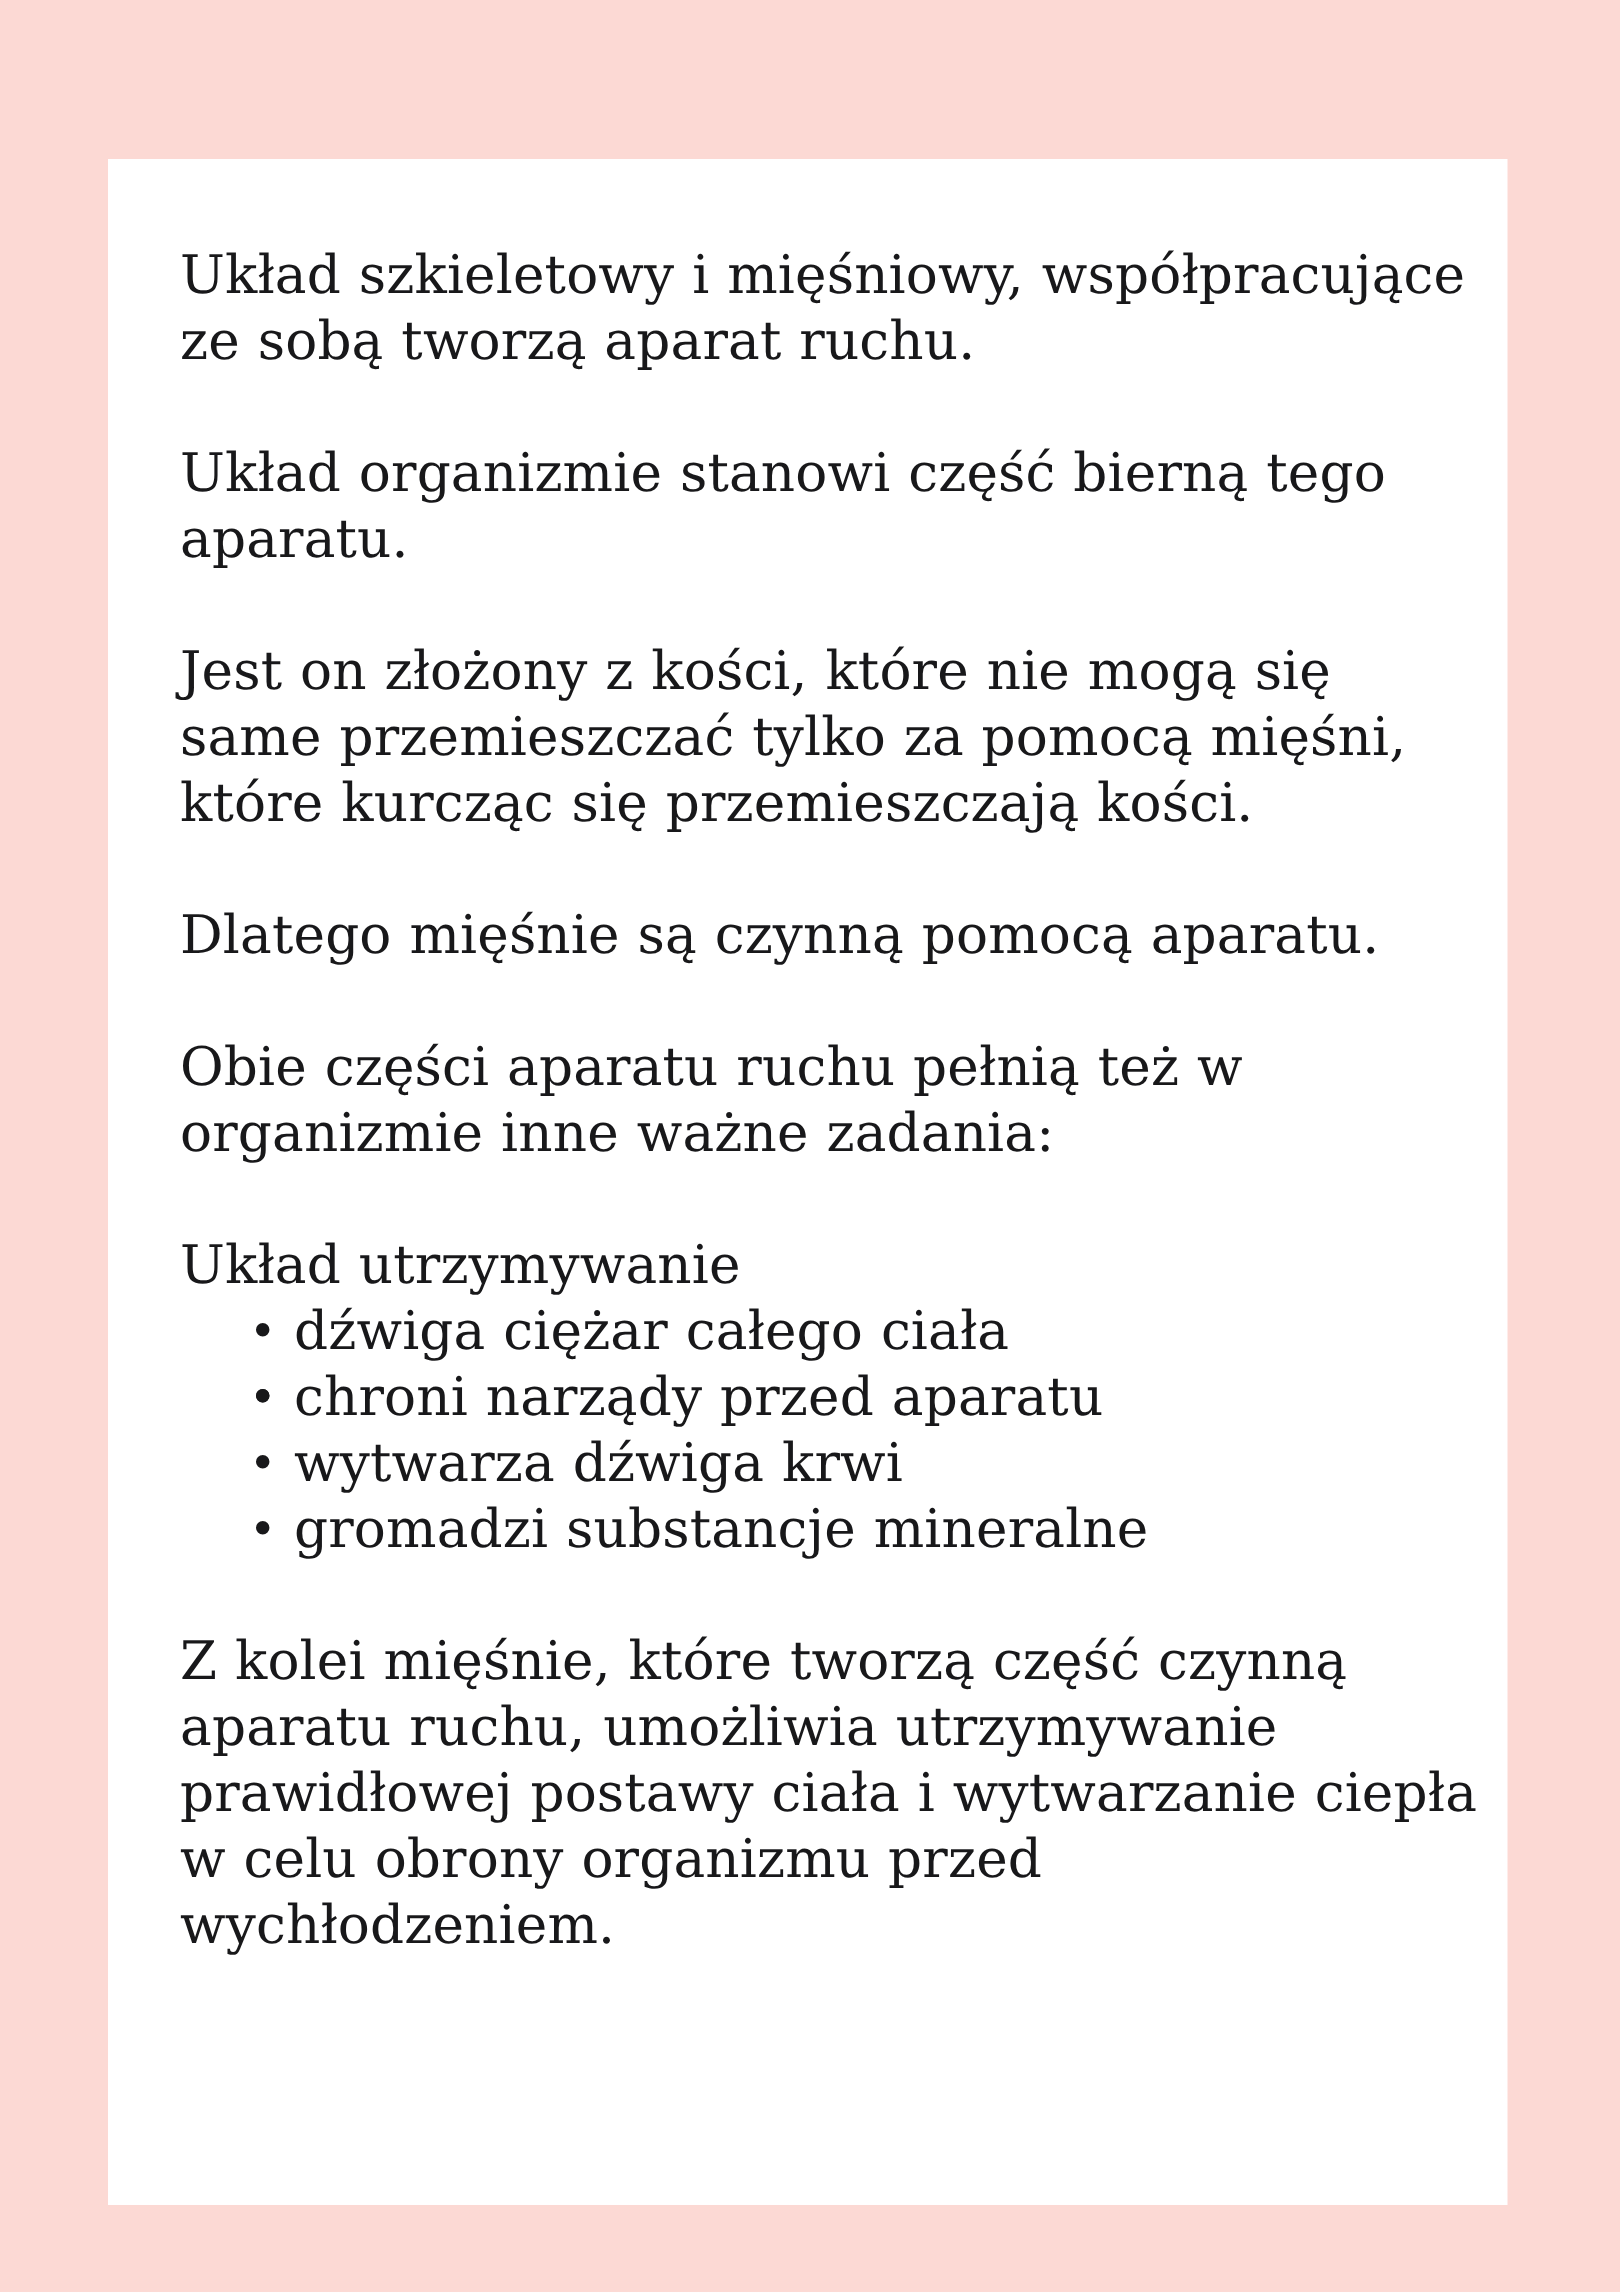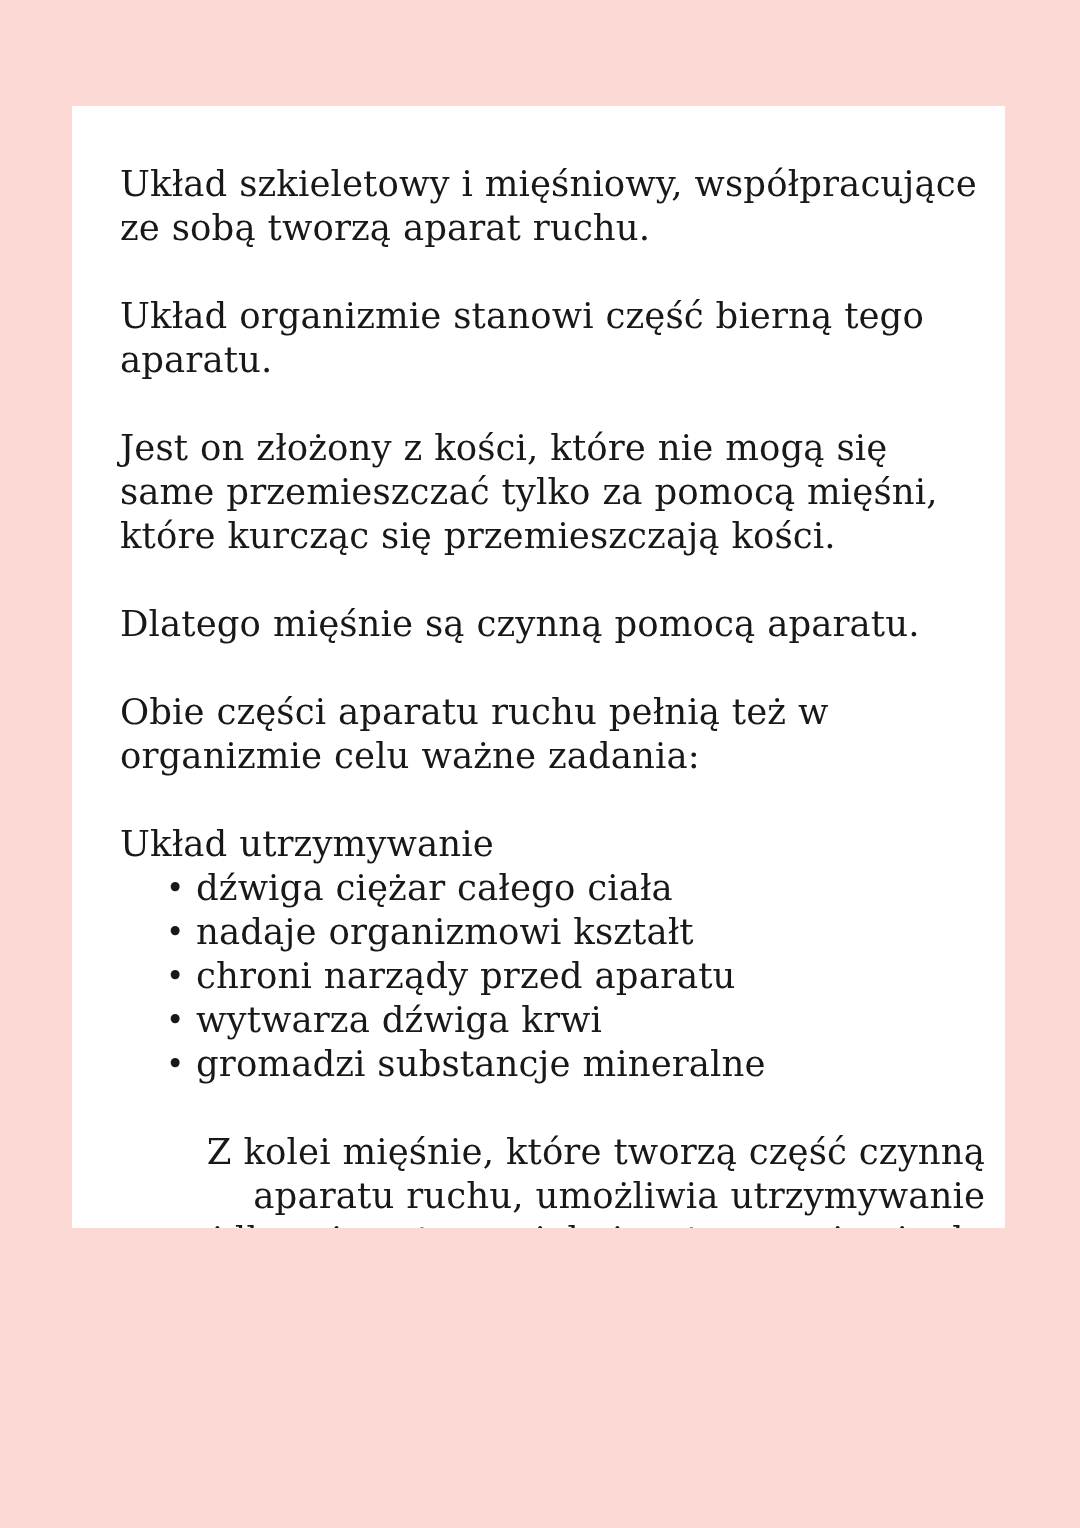--- a/index.html
+++ b/index.html
@@ -19,21 +19,21 @@
     width: 1080px;
     height: 1528px;
     background: #fcd9d4;
     box-sizing: border-box;
   }
   .note-card {
     position: absolute;
     left: 72px;
     top: 106px;
     width: 933px;
-    height: 1122px;
+    height: 1364px;
     background: #ffffff;
     box-sizing: border-box;
     overflow: hidden;
   }
   .note-body {
     position: absolute;
     left: 48px;
     top: 56px;
     right: 20px;
     font-size: 35.5px;
@@ -41,21 +41,20 @@
     color: #18181a;
     letter-spacing: 0.1px;
     word-spacing: 0.5px;
   }
   .para {
     margin: 0 0 44px 0;
     padding: 0;
   }
   .para:last-child {
     margin-bottom: 0;
-    text-align: right;
   }
   .list-heading {
     margin: 0;
     padding: 0;
   }
   .bullet-list {
     list-style: none;
     margin: 0 0 44px 0;
     padding: 0;
   }
@@ -85,32 +84,31 @@
     <div class="note-body">
 
       <p class="para">Układ szkieletowy i mięśniowy, współpracujące ze sobą tworzą aparat ruchu.</p>
 
       <p class="para">Układ organizmie stanowi część bierną tego aparatu.</p>
 
       <p class="para">Jest on złożony z kości, które nie mogą się same przemieszczać tylko za pomocą mięśni, które kurcząc się przemieszczają kości.</p>
 
       <p class="para">Dlatego mięśnie są czynną pomocą aparatu.</p>
 
-      <p class="para">Obie części aparatu ruchu pełnią też w organizmie celu ważne zadania:</p>
+      <p class="para">Obie części aparatu ruchu pełnią też w organizmie inne ważne zadania:</p>
 
       <p class="list-heading">Układ utrzymywanie</p>
 
       <ul class="bullet-list">
         <li>
           <span class="dot">•</span>
           <span class="li-text">dźwiga ciężar całego ciała</span>
         </li>
         <li>
           <span class="dot">•</span>
-          <span class="li-text">nadaje organizmowi kształt</span>
         </li>
         <li>
           <span class="dot">•</span>
           <span class="li-text">chroni narządy przed aparatu</span>
         </li>
         <li>
           <span class="dot">•</span>
           <span class="li-text">wytwarza dźwiga krwi</span>
         </li>
         <li>

